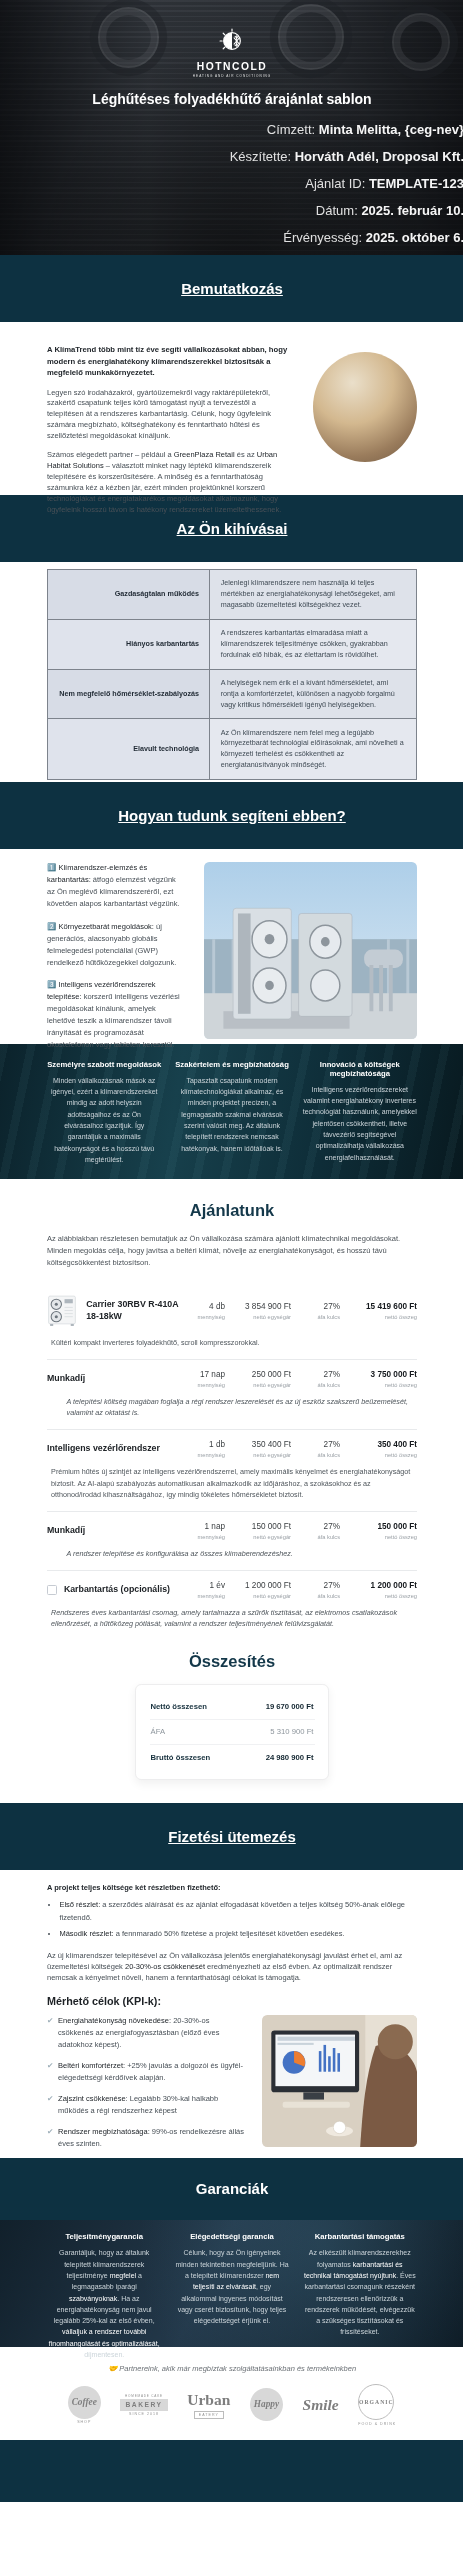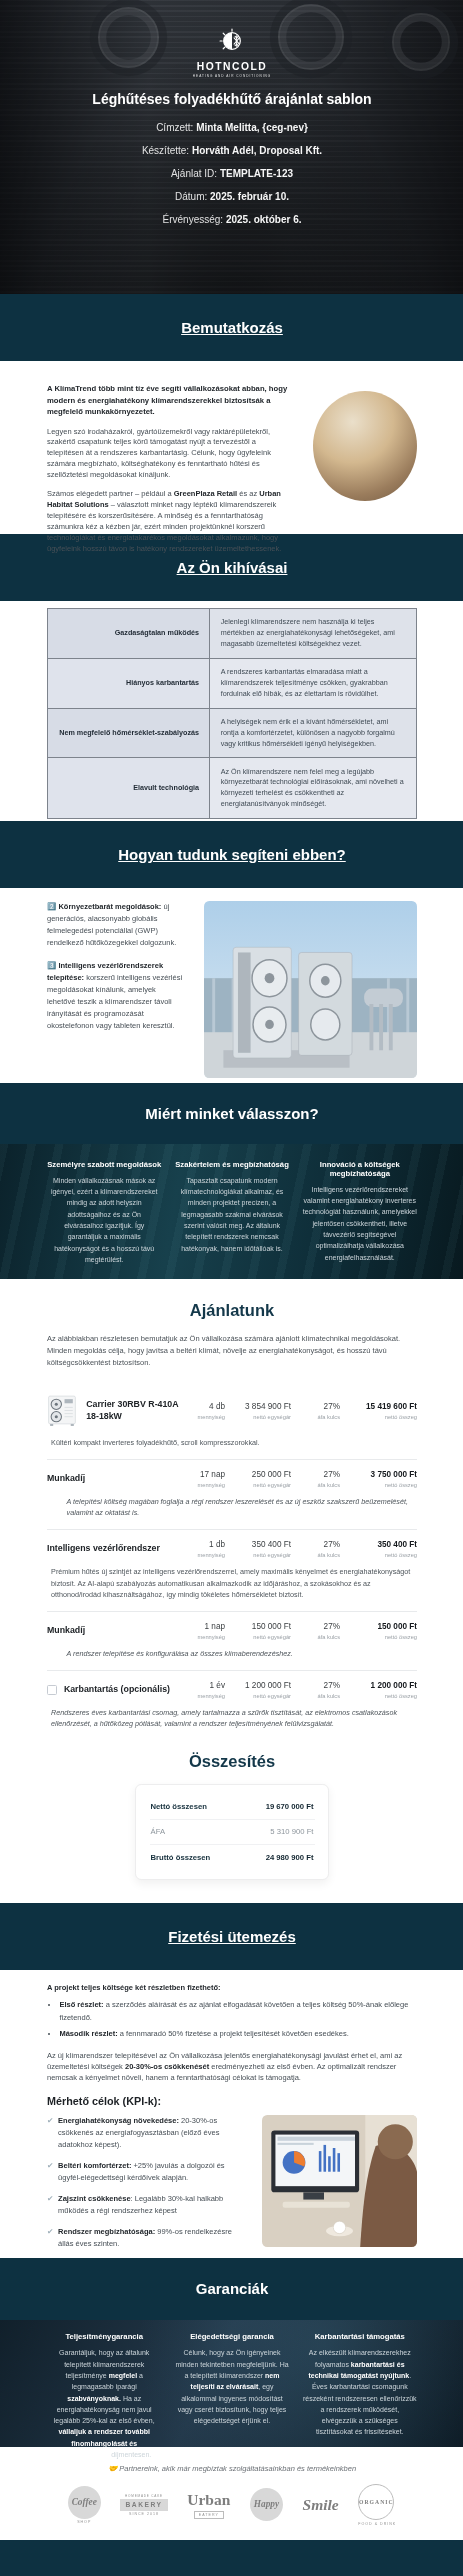--- a/index.html
+++ b/index.html
@@ -1,34 +1,34 @@
 <!DOCTYPE html>
 <html lang="hu" style="font-size:8.2px"><head>
 <meta charset="utf-8">
 <style>
   html,body{margin:0;padding:0;background:#fff;}
   body{font-family:"Liberation Sans","DejaVu Sans",sans-serif;color:#474f56;}
   .page{width:464px;margin:0 auto;background:#fff;overflow:hidden;}
-  .b{font-weight:700;color:#23282d;}
+  .b{font-weight:400;color:#23282d;}
   .i{font-style:italic;}
   p{margin:0 0 8.2px;font-size:7.5px;line-height:1.45;}
   
-  .hero{position:relative;height:294px;color:#fff;overflow:hidden;
+  .hero{position:relative;height:255px;color:#fff;overflow:hidden;
     background:
       radial-gradient(ellipse at 50% 130%, rgba(0,0,0,.6), transparent 62%),
       linear-gradient(90deg, rgba(16,18,22,.82) 0%, rgba(70,76,84,.30) 32%, rgba(52,57,64,.35) 62%, rgba(18,20,24,.8) 100%),
       repeating-linear-gradient(180deg,#4b5058 0 1.5px,#383d44 1.5px 5.2px);}
   .hero:after{content:"";position:absolute;inset:0;background:linear-gradient(180deg,rgba(0,0,0,.25),rgba(0,0,0,.45));}
   .ring{position:absolute;border-radius:50%;border:2.6px solid rgba(205,210,216,.22);
     box-shadow:0 0 0 8.2px rgba(40,44,50,.45), inset 0 0 0 6.2px rgba(130,136,144,.25);}
   .hero-inner{position:relative;z-index:2;text-align:center;padding-top:27px;}
   .logo-name{font-size:10.3px;font-weight:700;letter-spacing:1.5px;margin-top:4.1px;}
   .logo-tag{font-size:3.1px;letter-spacing:1px;opacity:.85;margin-top:1.5px;}
   h1.title{font-size:14px;line-height:1.25;font-weight:700;margin:13.4px auto 13.4px;max-width:330px;}
-  .meta-line{font-size:10px;margin:12px 0;opacity:.96;}
+  .meta-line{font-size:13px;margin:12px 0;opacity:.96;text-align:right;}
   .meta-label{font-weight:400;opacity:.9;}
   .meta-value{font-weight:700;}
   .meta-gap{margin-top:12.4px;}
   
   .band{height:67px;background:#0d3141;display:flex;align-items:center;justify-content:center;}
   .band h2{color:#fff;font-size:15px;font-weight:700;margin:0;text-decoration:underline;}
   
   .intro{position:relative;padding:21.6px 47px 5.2px;height:173px;box-sizing:border-box;}
   .intro-text{width:242px;}
   .intro .lead{font-weight:700;color:#23282d;font-size:7.7px;line-height:1.55;}
@@ -193,20 +193,21 @@
           </tr>
     </tbody>
       </table>
   </section>
 
   <section class="band">
       <h2>Hogyan tudunk segíteni ebben?</h2>
     </section>
   <section class="help">
     <div class="help-text">
+      <p><span class="b">1️⃣ Klímarendszer-elemzés és karbantartás:</span><span> átfogó elemzést végzünk az Ön meglévő klímarendszeréről, ezt követően alapos karbantartást végzünk.</span></p>
       <p><span class="b">2️⃣ Környezetbarát megoldások:</span><span> új generációs, alacsonyabb globális felmelegedési potenciállal (GWP) rendelkező hűtőközegekkel dolgozunk.</span></p>
       <p><span class="b">3️⃣ Intelligens vezérlőrendszerek telepítése:</span><span> korszerű intelligens vezérlési megoldásokat kínálunk, amelyek lehetővé teszik a klímarendszer távoli irányítását és programozását okostelefonon vagy tableten keresztül.</span></p>
     </div>
     <div class="help-photo">
       <svg width="100%" height="100%" viewBox="0 0 440 344" preserveAspectRatio="none">
         <defs>
             <linearGradient id="sky" x1="0" y1="0" x2="0" y2="1">
           <stop offset="0" stop-color="#aecfe9"></stop>
               <stop offset="1" stop-color="#dce9f3"></stop>
             </linearGradient>
@@ -236,23 +237,20 @@
         <g stroke="#b3bcc4" stroke-width="8">
             <line x1="345" y1="200" x2="345" y2="290"></line>
             <line x1="365" y1="200" x2="365" y2="290"></line>
             <line x1="385" y1="200" x2="385" y2="290"></line>
           </g>
       </svg>
     </div>
   </section>
 
   <section class="why">
-    <div class="dark-head">
-        <h2>Miért minket válasszon?</h2>
-      </div>
     <div class="photo-cols why-cols">
       <div class="pcol">
           <h3>Személyre szabott megoldások</h3>
           <p>Minden vállalkozásnak mások az igényei, ezért a klímarendszereket mindig az adott helyszín adottságaihoz és az Ön elvárásaihoz igazítjuk. Így garantáljuk a maximális hatékonyságot és a hosszú távú megtérülést.</p>
         </div>
       <div class="pcol">
           <h3>Szakértelem és megbízhatóság</h3>
           <p>Tapasztalt csapatunk modern klímatechnológiákat alkalmaz, és minden projektet precízen, a legmagasabb szakmai elvárások szerint valósít meg. Az általunk telepített rendszerek nemcsak hatékonyak, hanem időtállóak is.</p>
         </div>
       <div class="pcol">

